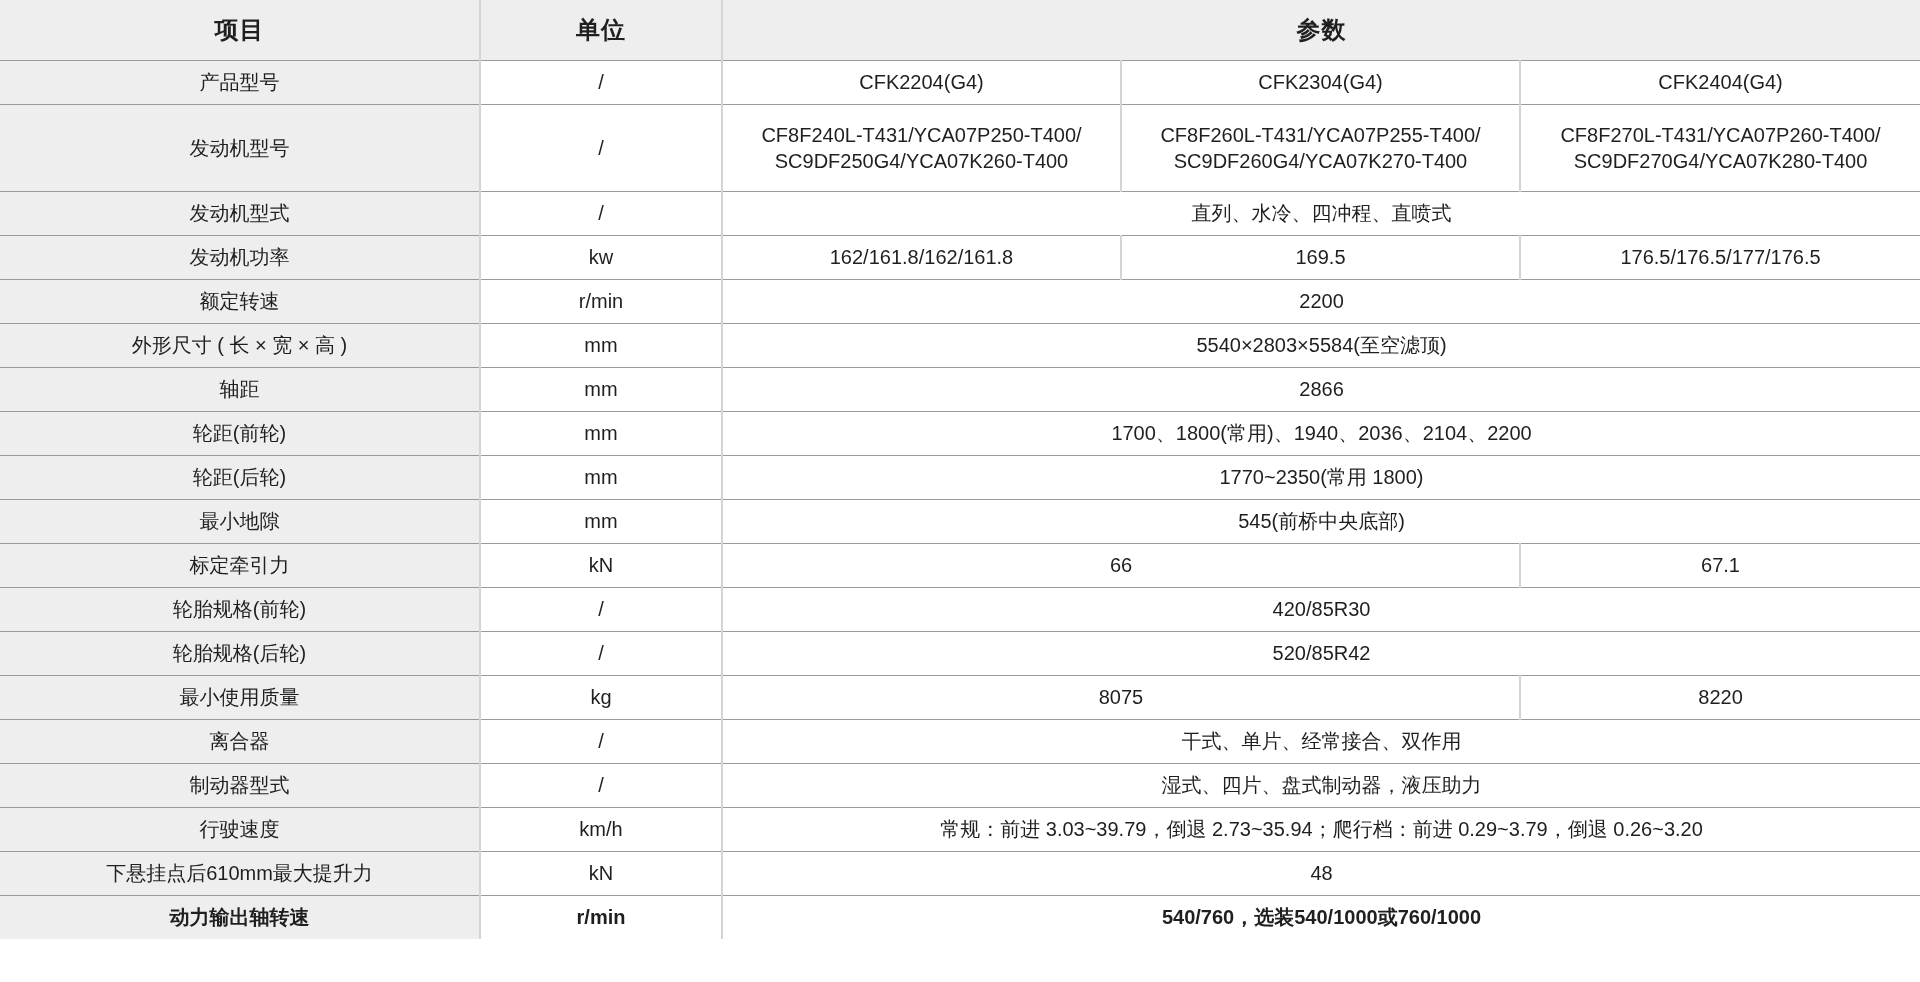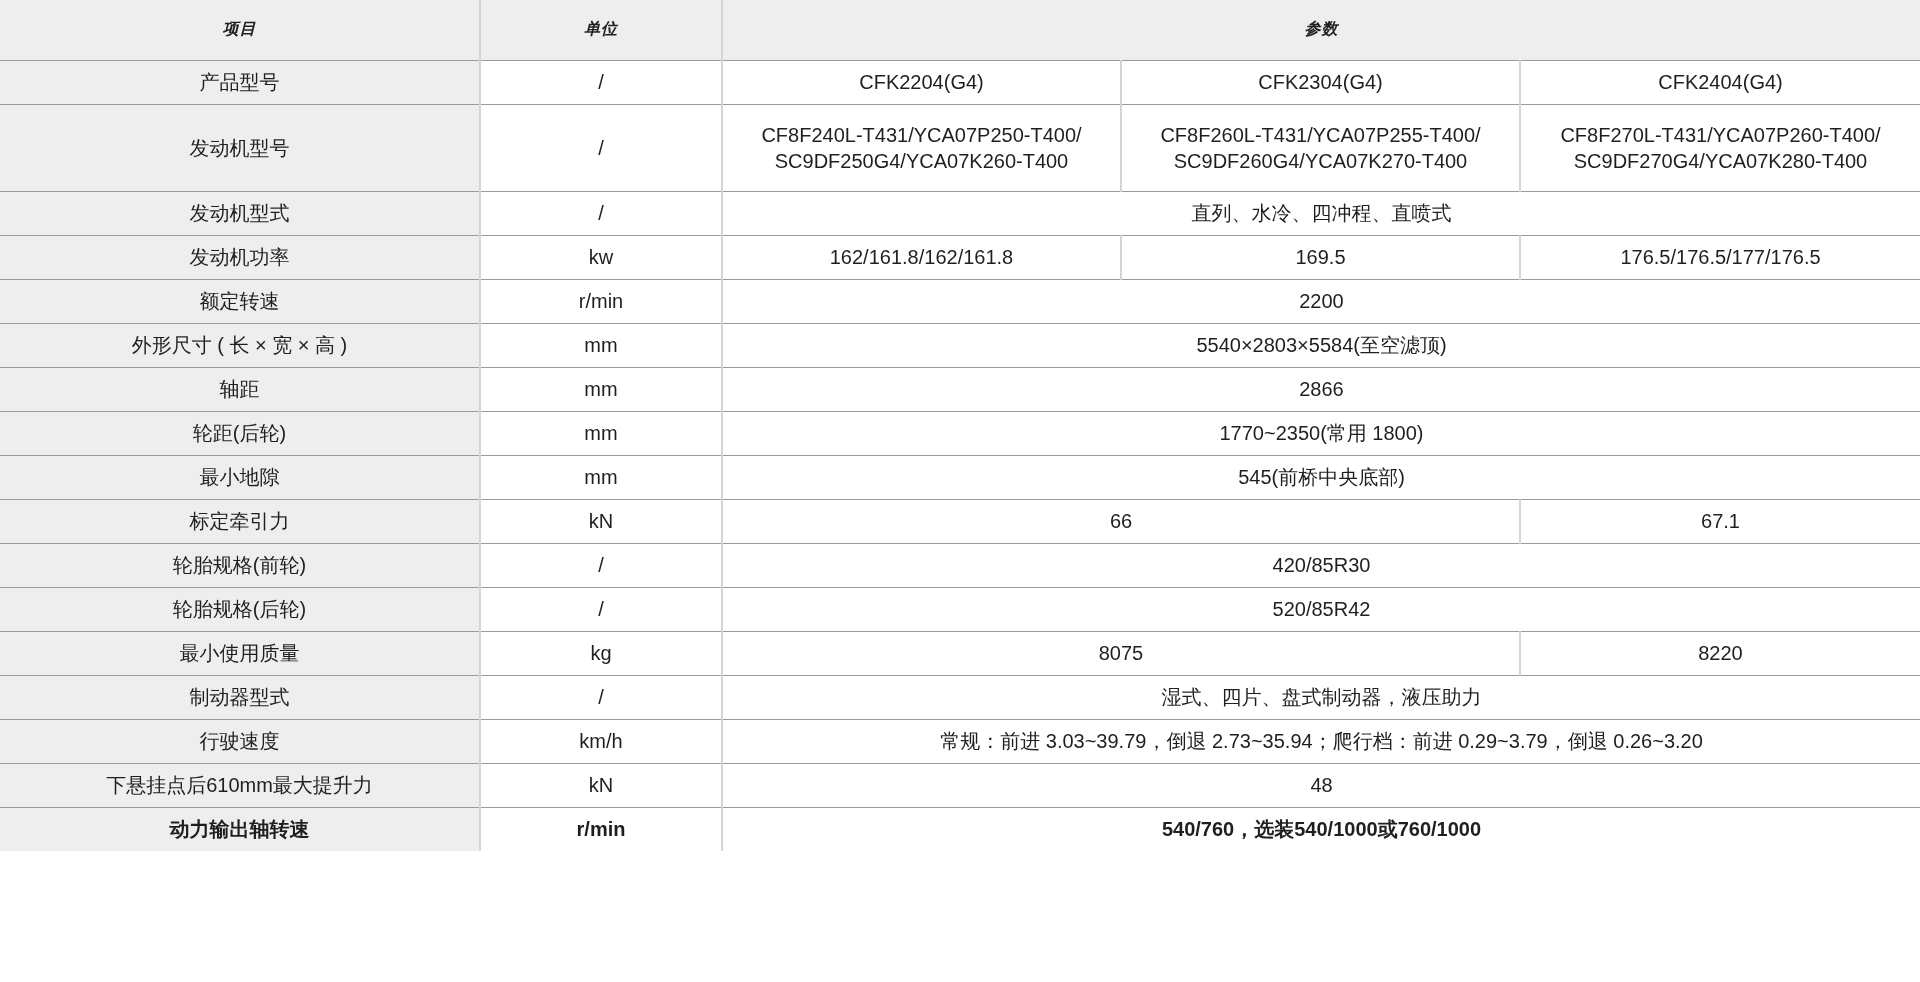--- a/index.html
+++ b/index.html
@@ -33,24 +33,23 @@
     box-sizing:border-box;
   }
   
   table.spec th + th,
   table.spec td + td{
     border-left:2px solid var(--v-border,#d4d4d4);
   }
   thead tr{height:60px;}
   thead th{
     background:var(--header-bg,#eeeeee);
-    font-size:16px;
+    font-size:24px;
     font-weight:bold;
     letter-spacing:1px;
-    font-style:italic;
   }
   tbody tr{height:44px;}
   tbody tr.tall{height:87px;}
   tbody td{
     font-size:20px;
     line-height:1.3;
   }
   tbody td.item{
     background:var(--label-bg,#eeeeee);
   }
@@ -117,20 +116,25 @@
         <td class="item">外形尺寸 ( 长 × 宽 × 高 )</td>
         <td class="unit">mm</td>
         <td class="val" colspan="3">5540×2803×5584(至空滤顶)</td>
       </tr>
       <tr>
         <td class="item">轴距</td>
         <td class="unit">mm</td>
         <td class="val" colspan="3">2866</td>
       </tr>
       <tr>
+        <td class="item">轮距(前轮)</td>
+        <td class="unit">mm</td>
+        <td class="val" colspan="3">1700、1800(常用)、1940、2036、2104、2200</td>
+      </tr>
+      <tr>
         <td class="item">轮距(后轮)</td>
         <td class="unit">mm</td>
         <td class="val" colspan="3">1770~2350(常用 1800)</td>
       </tr>
       <tr>
         <td class="item">最小地隙</td>
         <td class="unit">mm</td>
         <td class="val" colspan="3">545(前桥中央底部)</td>
       </tr>
       <tr>
@@ -149,20 +153,25 @@
         <td class="unit">/</td>
         <td class="val" colspan="3">520/85R42</td>
       </tr>
       <tr>
         <td class="item">最小使用质量</td>
         <td class="unit">kg</td>
         <td class="val" colspan="2">8075</td>
         <td class="val" colspan="1">8220</td>
       </tr>
       <tr>
+        <td class="item">离合器</td>
+        <td class="unit">/</td>
+        <td class="val" colspan="3">干式、单片、经常接合、双作用</td>
+      </tr>
+      <tr>
         <td class="item">制动器型式</td>
         <td class="unit">/</td>
         <td class="val" colspan="3">湿式、四片、盘式制动器，液压助力</td>
       </tr>
       <tr>
         <td class="item">行驶速度</td>
         <td class="unit">km/h</td>
         <td class="val" colspan="3">常规：前进 3.03~39.79，倒退 2.73~35.94；爬行档：前进 0.29~3.79，倒退 0.26~3.20</td>
       </tr>
       <tr>

